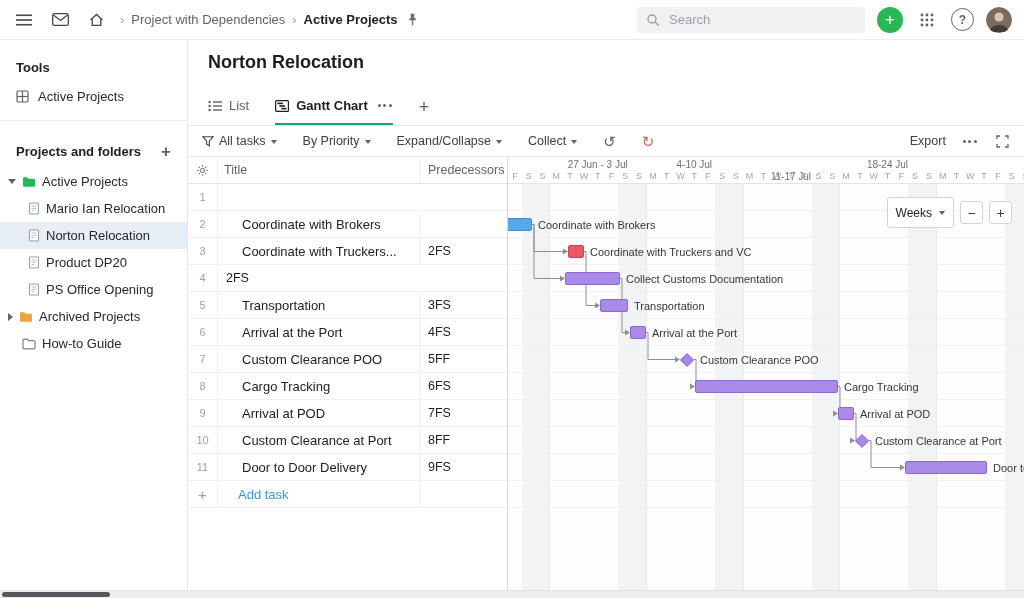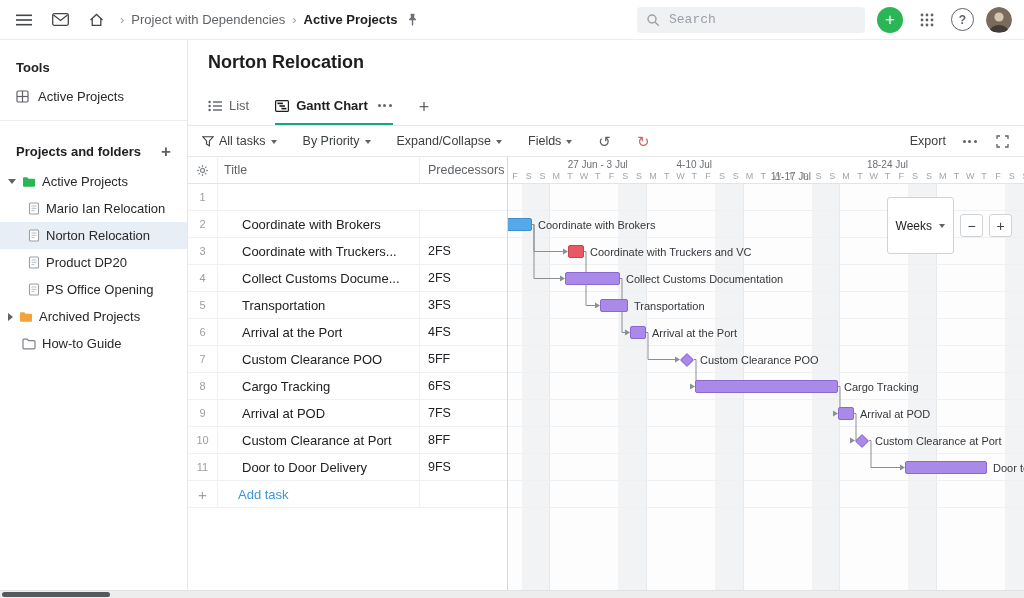--- a/index.html
+++ b/index.html
@@ -6,21 +6,21 @@
     font-family:"Liberation Sans","DejaVu Sans",sans-serif;-webkit-font-smoothing:antialiased;}
   .app{position:relative;width:1024px;height:598px;background:#fff;}
 
   
   .topbar{height:40px;display:flex;align-items:center;gap:12px;padding:0 12px;border-bottom:1px solid #ebedef;box-sizing:border-box;}
   .icon-btn{display:flex;align-items:center;justify-content:center;width:24px;height:24px;cursor:pointer;flex:none;}
   .breadcrumb{display:flex;align-items:center;gap:7px;font-size:13px;color:#5f6368;white-space:nowrap;}
   .breadcrumb .sep{color:#9aa0a6;font-size:13px;}
   .breadcrumb .current{color:#202124;font-weight:600;}
   .search{margin-left:auto;display:flex;align-items:center;gap:7px;background:#f0f1f3;border-radius:4px;height:26px;width:228px;padding:0 9px;box-sizing:border-box;}
-  .search input{border:none;background:transparent;outline:none;font-size:13px;color:#a21caf;width:100%;font-family:Liberation Mono, monospace;}
+  .search input{border:none;background:transparent;outline:none;font-size:13px;color:#a21caf;width:100%;font-family:Liberation Sans, sans-serif;}
   .search input::placeholder{color:#9aa0a6;}
   .plus-btn{width:26px;height:26px;border-radius:50%;background:#2bb656;color:#fff;font-size:17px;line-height:1;display:flex;align-items:center;justify-content:center;cursor:pointer;flex:none;}
   .help-btn{width:21px;height:21px;border-radius:50%;border:1.4px solid #5f6368;color:#5f6368;font-size:12px;font-weight:700;display:flex;align-items:center;justify-content:center;cursor:pointer;flex:none;}
   .avatar{width:26px;height:26px;border-radius:50%;overflow:hidden;cursor:pointer;flex:none;}
 
   
   .body{display:flex;height:550px;}
   .sidebar{width:188px;flex:none;border-right:1px solid #e4e6e8;box-sizing:border-box;padding-top:14px;background:#fff;}
   .side-header{font-size:13px;font-weight:700;color:#202124;padding:6px 16px 8px;}
   .tools-item{display:flex;align-items:center;gap:9px;height:27px;padding:0 16px;font-size:13px;color:#26282b;cursor:pointer;}
@@ -81,21 +81,21 @@
   .g-day{position:absolute;top:14px;font-size:9px;color:#a2a6aa;text-align:center;}
   .g-body{position:absolute;top:27px;left:0;right:0;bottom:0;}
   .band{position:absolute;top:0;bottom:0;background:#f2f3f5;}
   .wline{position:absolute;top:0;bottom:0;width:1px;background:#e7e9eb;}
   .rline{position:absolute;left:0;right:0;height:1px;background:#eef0f1;}
   .gbar{position:absolute;height:13px;border-radius:2px;border:1px solid;box-sizing:border-box;cursor:pointer;}
   .gms{position:absolute;width:10px;height:10px;border:1px solid;transform:rotate(45deg);border-radius:1px;cursor:pointer;box-sizing:border-box;}
   .glabel{position:absolute;font-size:11px;line-height:14px;color:#33363a;white-space:nowrap;}
   .connectors{position:absolute;left:0;top:0;width:100%;height:100%;pointer-events:none;}
   .zoom{position:absolute;top:13px;right:12px;display:flex;gap:6px;z-index:6;align-items:center;}
-  .zoom .sel{display:flex;align-items:center;gap:7px;background:#fff;border:1px solid #cfd3d6;border-radius:3px;height:21px;padding:17px 8px;font-size:12px;color:#202124;cursor:pointer;}
+  .zoom .sel{display:flex;align-items:center;gap:7px;background:#fff;border:1px solid #cfd3d6;border-radius:3px;height:21px;padding:4px 8px;font-size:12px;color:#202124;cursor:pointer;}
   .zoom button{width:23px;height:23px;background:#fff;border:1px solid #cfd3d6;border-radius:3px;font-size:14px;color:#3c4043;padding:0;cursor:pointer;line-height:1;font-family:inherit;}
 
   
   .hscroll{position:absolute;left:0;right:0;bottom:0;height:8px;background:#ededee;border-top:1px solid #e0e2e4;box-sizing:border-box;}
   .hthumb{position:absolute;left:2px;top:1px;height:5px;width:108px;background:#55585c;border-radius:3px;cursor:pointer;}
 </style>
 </head>
 <body>
 
 <div class="app">
@@ -308,21 +308,21 @@
         </span>
         <span class="tb-item">
           <span>By Priority</span>
             <span class="caret"></span>
         </span>
         <span class="tb-item">
           <span>Expand/Collapse</span>
             <span class="caret"></span>
         </span>
         <span class="tb-item">
-          <span>Fields</span>
+          <span>Collect</span>
             <span class="caret"></span>
         </span>
         <span class="undo">↺</span>
         <span class="redo">↻</span>
         <div class="tb-right">
           <span class="tb-item">
               <span>Export</span>
             </span>
           <span class="dots">
               <i></i>
@@ -375,24 +375,20 @@
               <div class="trow">
                 <div class="col-num">3</div>
                 <div class="col-title">
                   <span style="width: 12px; flex: 0 0 auto;"></span>
                   <span class="ttext">Coordinate with Truckers...</span>
                 </div>
                 <div class="col-pred">2FS</div>
               </div>
               <div class="trow">
                 <div class="col-num">4</div>
-                <div class="col-title">
-                  <span style="width: 12px; flex: 0 0 auto;"></span>
-                  <span class="ttext">Collect Customs Docume...</span>
-                </div>
                 <div class="col-pred">2FS</div>
               </div>
               <div class="trow">
                 <div class="col-num">5</div>
                 <div class="col-title">
                   <span style="width: 12px; flex: 0 0 auto;"></span>
                   <span class="ttext">Transportation</span>
                 </div>
                 <div class="col-pred">3FS</div>
               </div>

